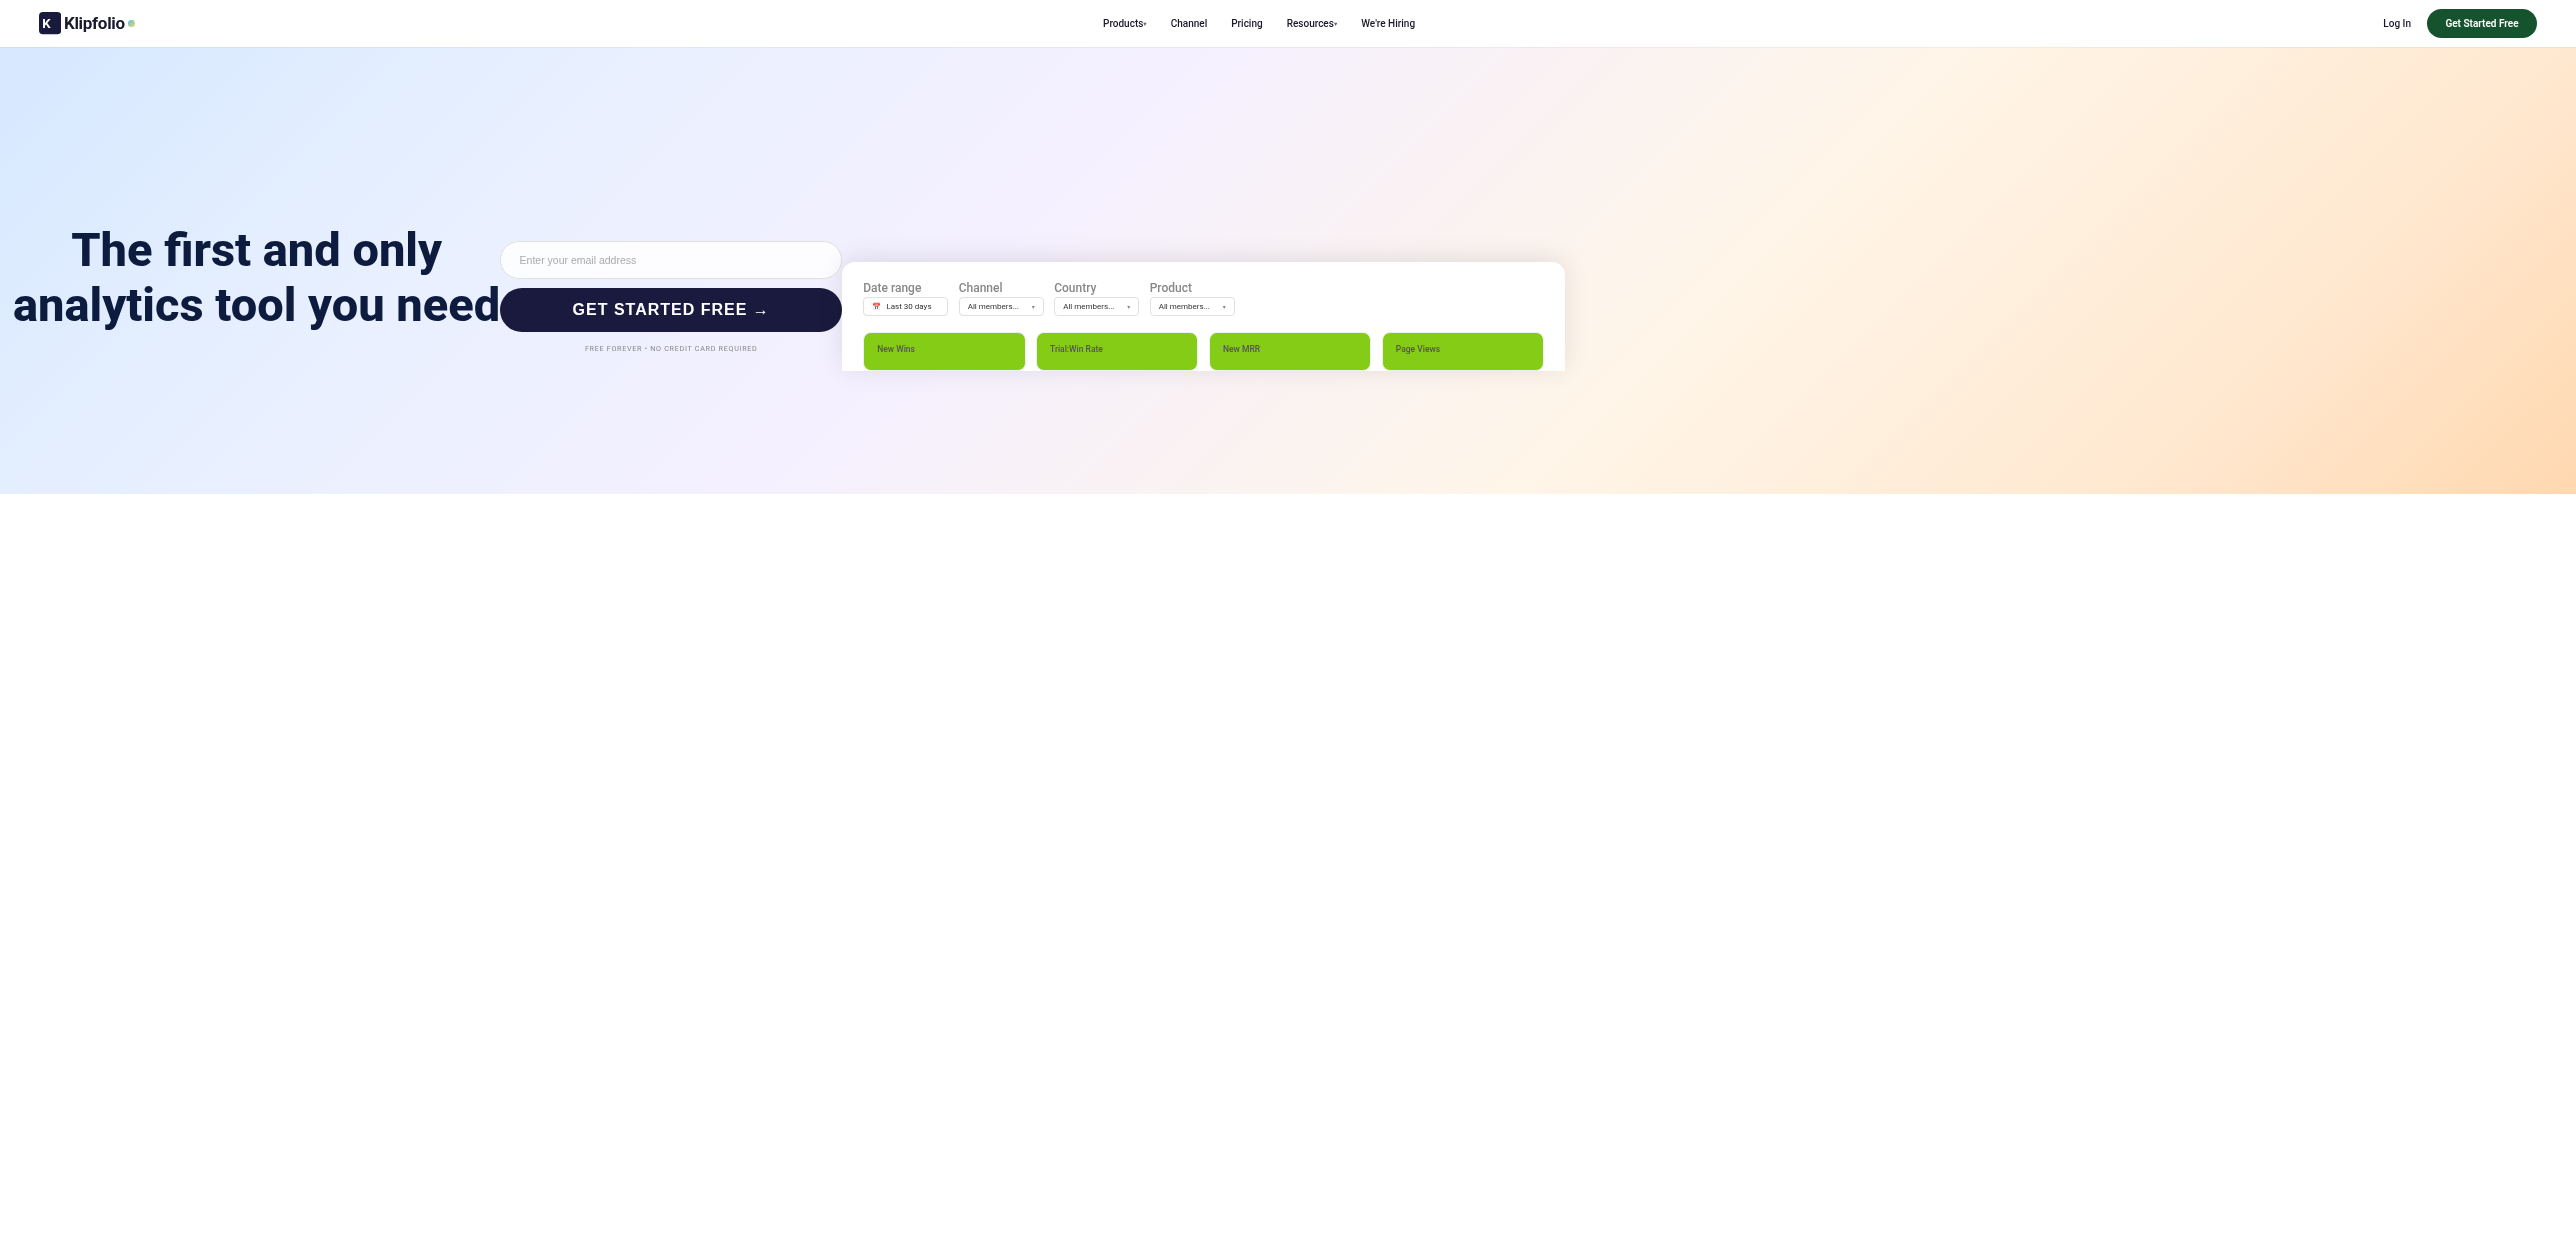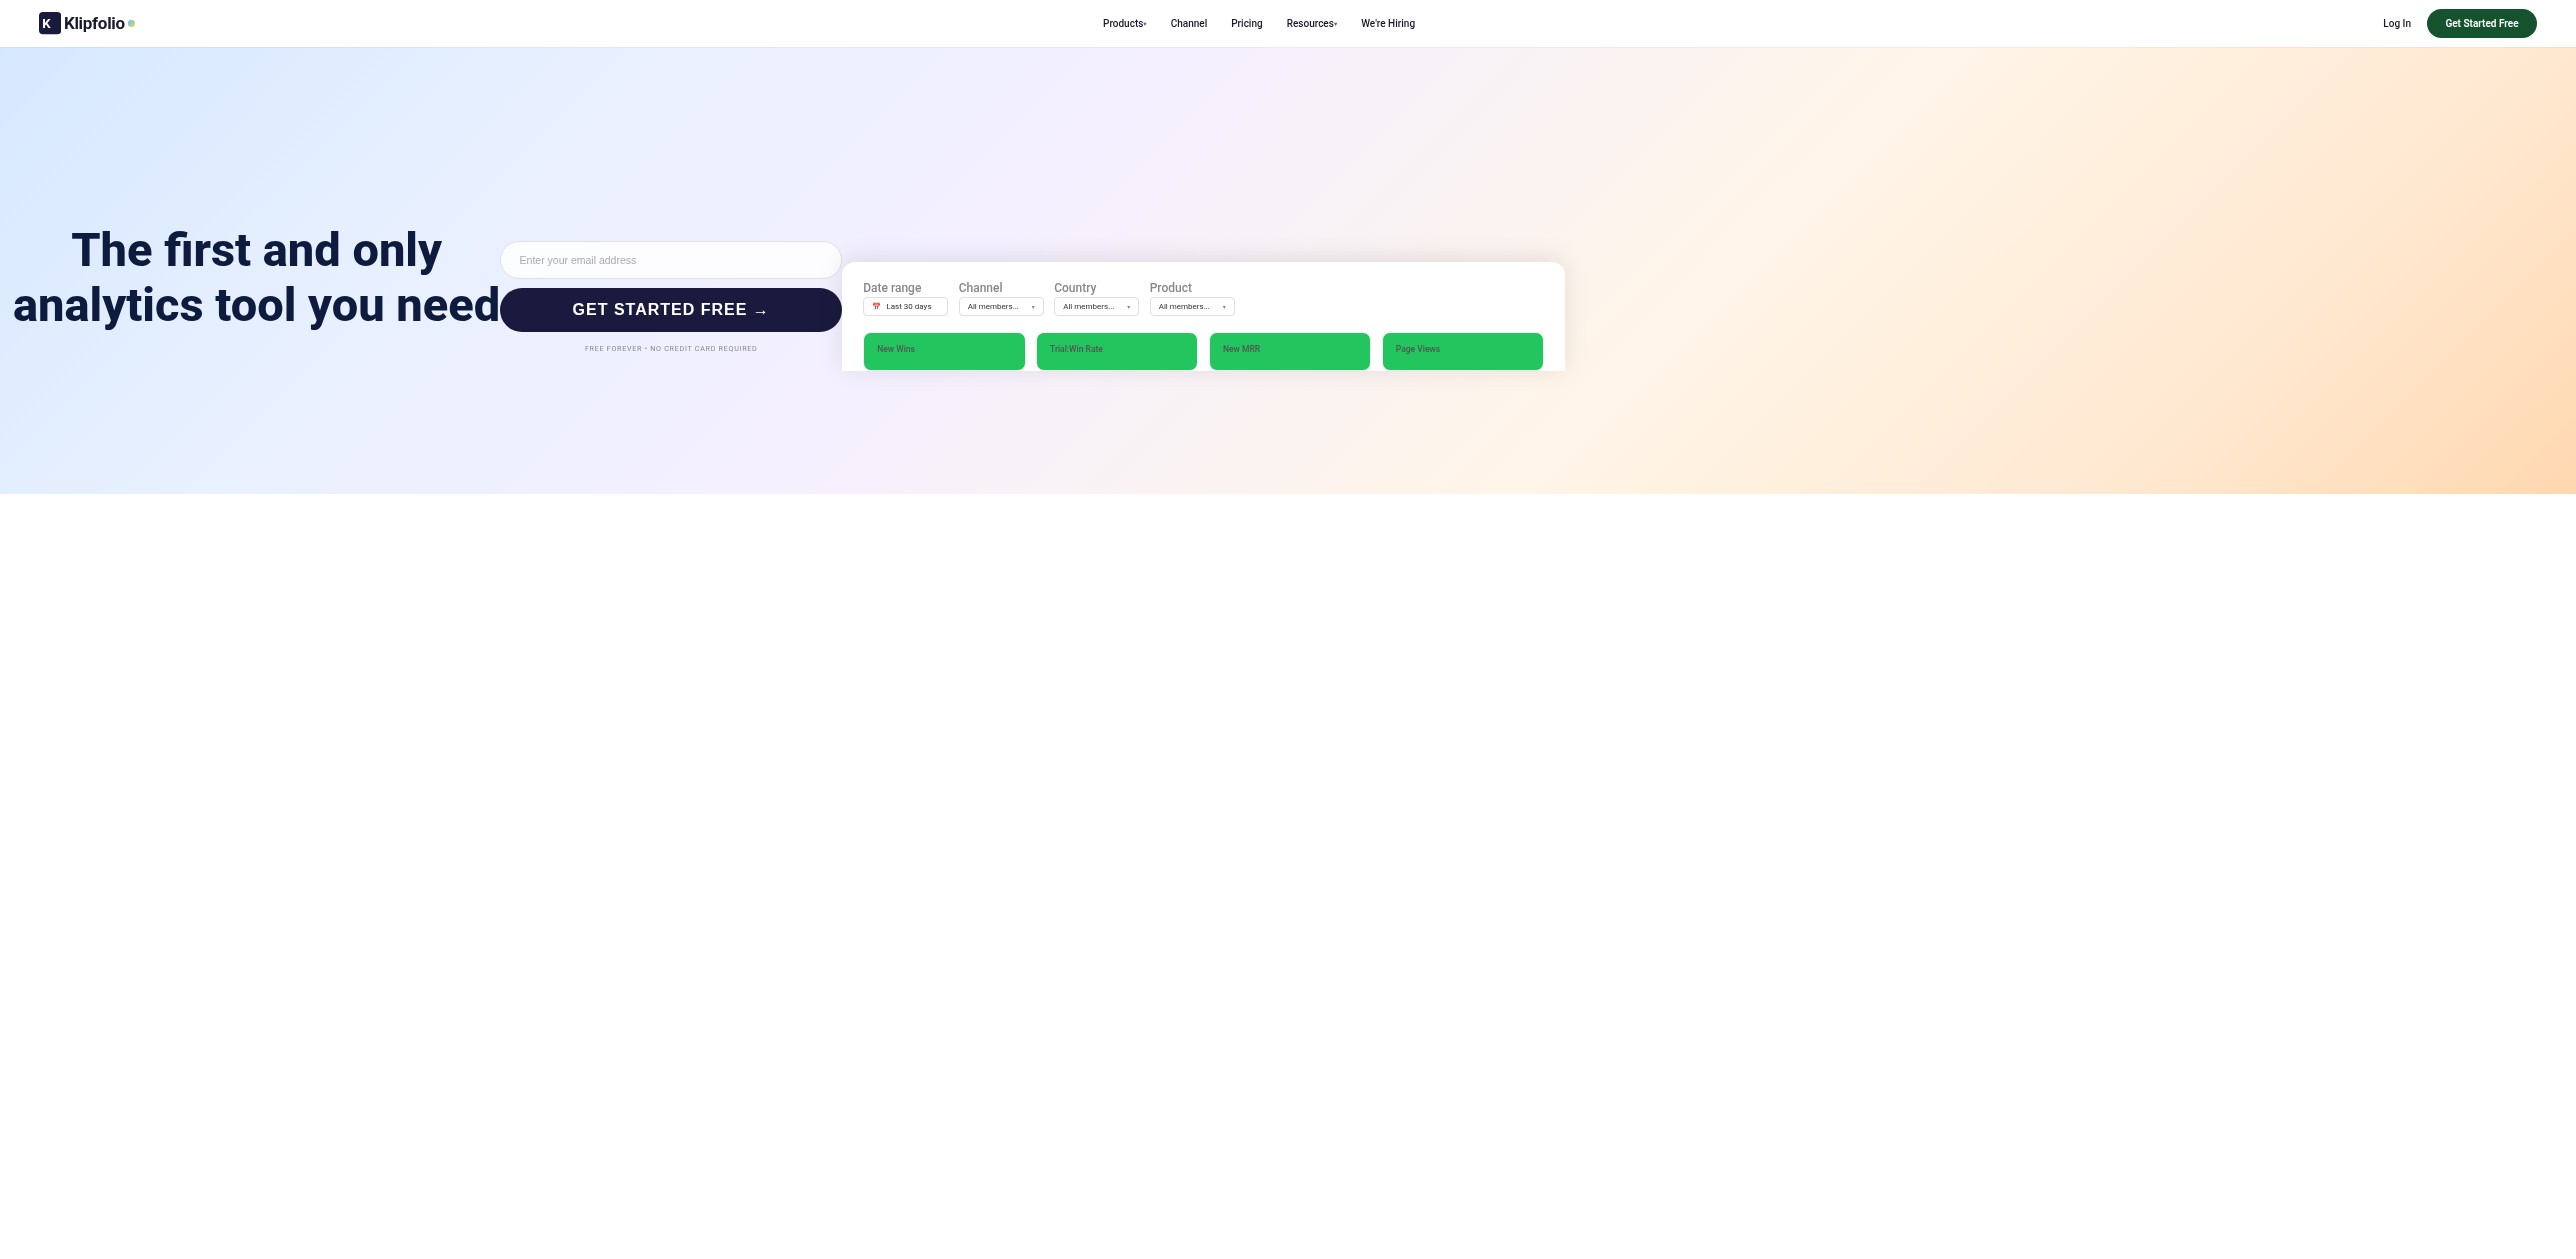--- a/index.html
+++ b/index.html
@@ -216,21 +216,21 @@
       color: #888;
     }
 
     .dashboard-metrics {
       display: grid;
       grid-template-columns: repeat(4, 1fr);
       gap: 10.5px;
     }
 
     .metric-card {
-      background: #22c55e;
+      background: #84cc16;
       border: 0.7px solid #f0f0f0;
       border-radius: 8px;
       padding: 10.5px 13px;
     }
 
     .metric-title {
       font-size: 8.5px;
       color: #555;
       font-weight: 500;
       margin-bottom: 5.3px;

